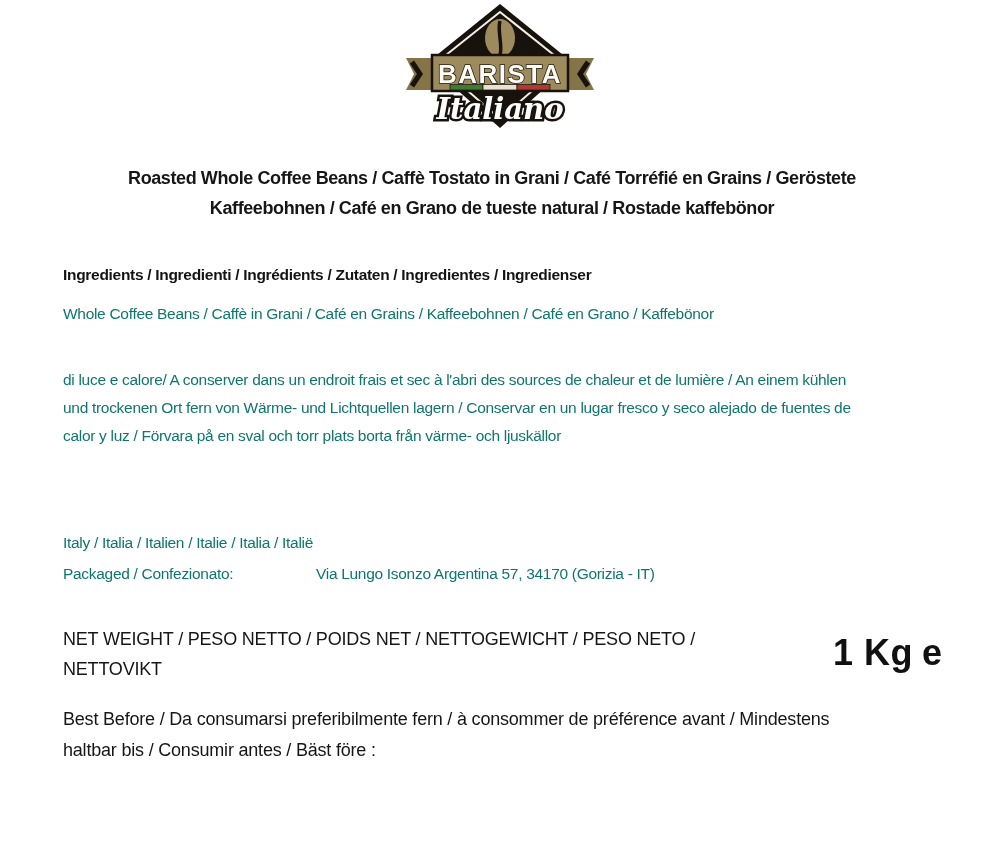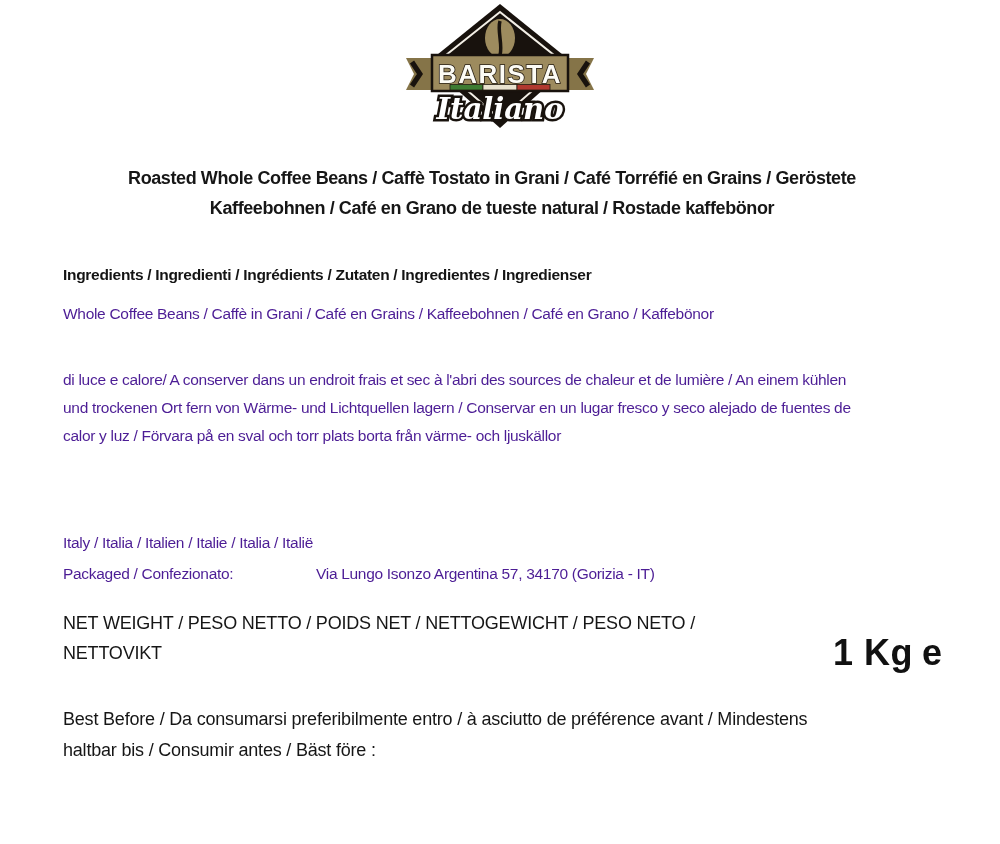--- a/index.html
+++ b/index.html
@@ -18,35 +18,35 @@
 
   
   .product-title {
     left:0; top:163px; width:984px; text-align:center;
     font-weight:700; font-size:18px; line-height:30px; letter-spacing:-0.4px;
     color:#161616;
   }
 
   
   .heading { font-weight:700; font-size:15.5px; color:#141414;text-align:right; }
-  .bodytext { font-size:15.5px; color:#4c1d95; }
+  .bodytext { font-size:15.5px; color:#0f766e; }
 
   .ingredients-heading { left:63px; top:266px; }
   .ingredients-value   { left:63px; top:305px; }
 
   .storage { left:63px; top:366px; line-height:28px; }
 
   .origin-heading { left:63px; top:501px; }
   .origin-value   { left:63px; top:534px; }
 
   .packaged-label   { left:63px;  top:565px; }
   .packaged-address { left:316px; top:565px; }
 
   .net-weight {
-    left:63px; top:608px; font-size:18px; line-height:30px;
+    left:63px; top:624px; font-size:18px; line-height:30px;
     letter-spacing:-0.2px; color:#161616;
   }
   .kg-value {
     left:833px; top:632px; font-size:36px; font-weight:700;
     letter-spacing:0.5px; color:#111111; white-space:nowrap;
   }
   .kg-value .esign { margin-left:9px; }
 
   .best-before {
     left:63px; top:704px; font-size:18px; line-height:31px;
@@ -119,18 +119,18 @@
 
   <div class="abs net-weight">
     <div class="nowrap">NET WEIGHT / PESO NETTO / POIDS NET / NETTOGEWICHT / PESO NETO /</div>
     <div class="nowrap">NETTOVIKT</div>
   </div>
   <div class="abs kg-value">
     <span>1 Kg</span><span class="esign">e</span>
   </div>
 
   <div class="abs best-before">
-    <div class="nowrap">Best Before / Da consumarsi preferibilmente entro / à asciutto de préférence avant / Mindestens</div>
+    <div class="nowrap">Best Before / Da consumarsi preferibilmente fern / à consommer de préférence avant / Mindestens</div>
     <div class="nowrap">haltbar bis /  Consumir antes / Bäst före :</div>
   </div>
 
 
 </div>
 
 </body></html>

